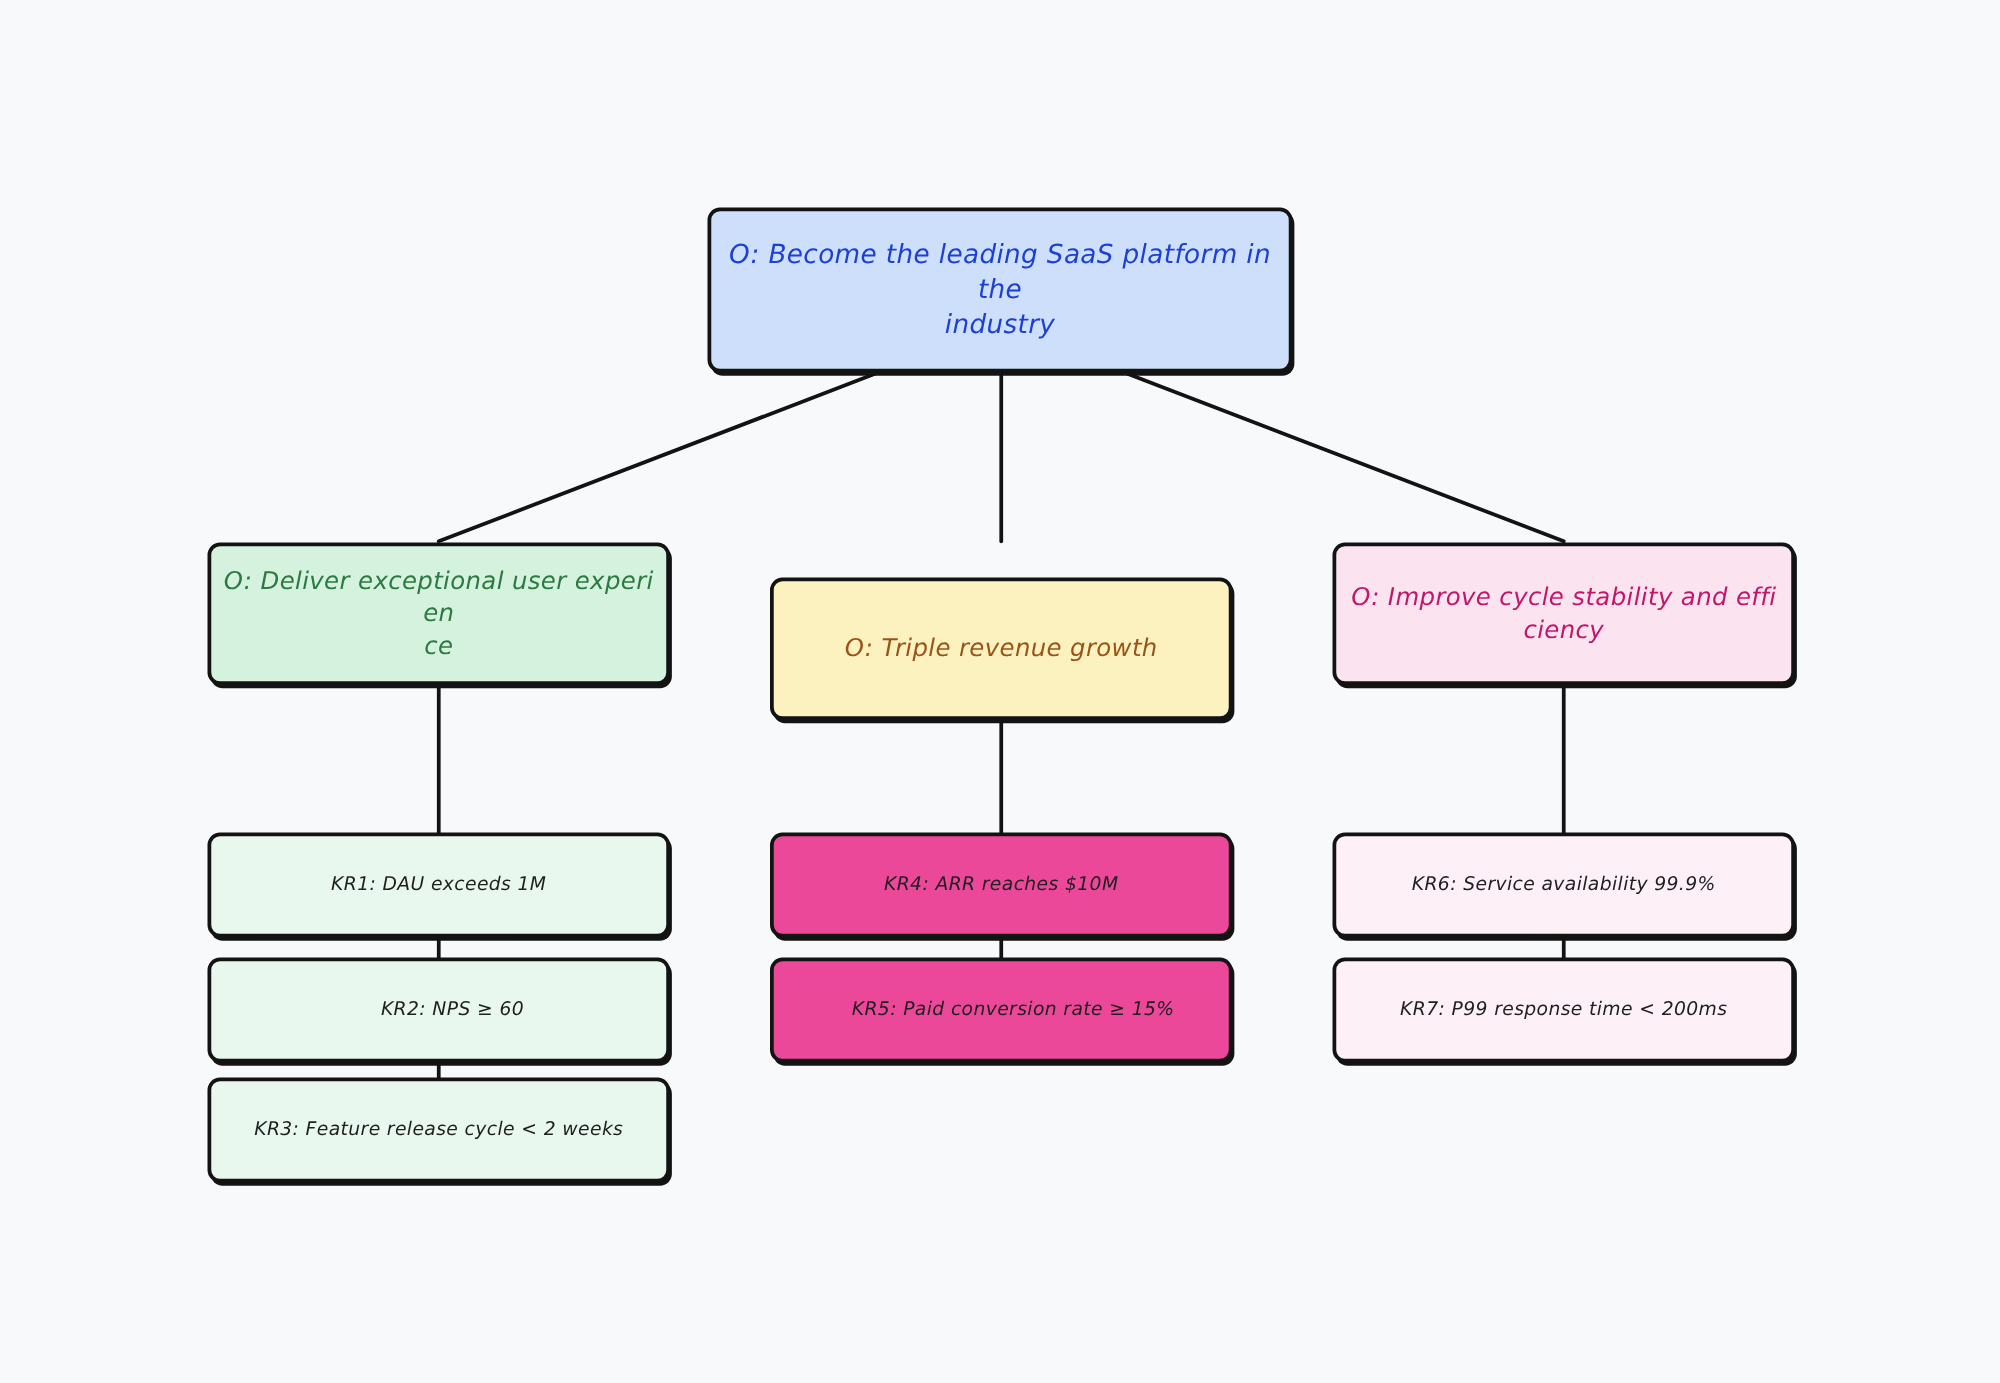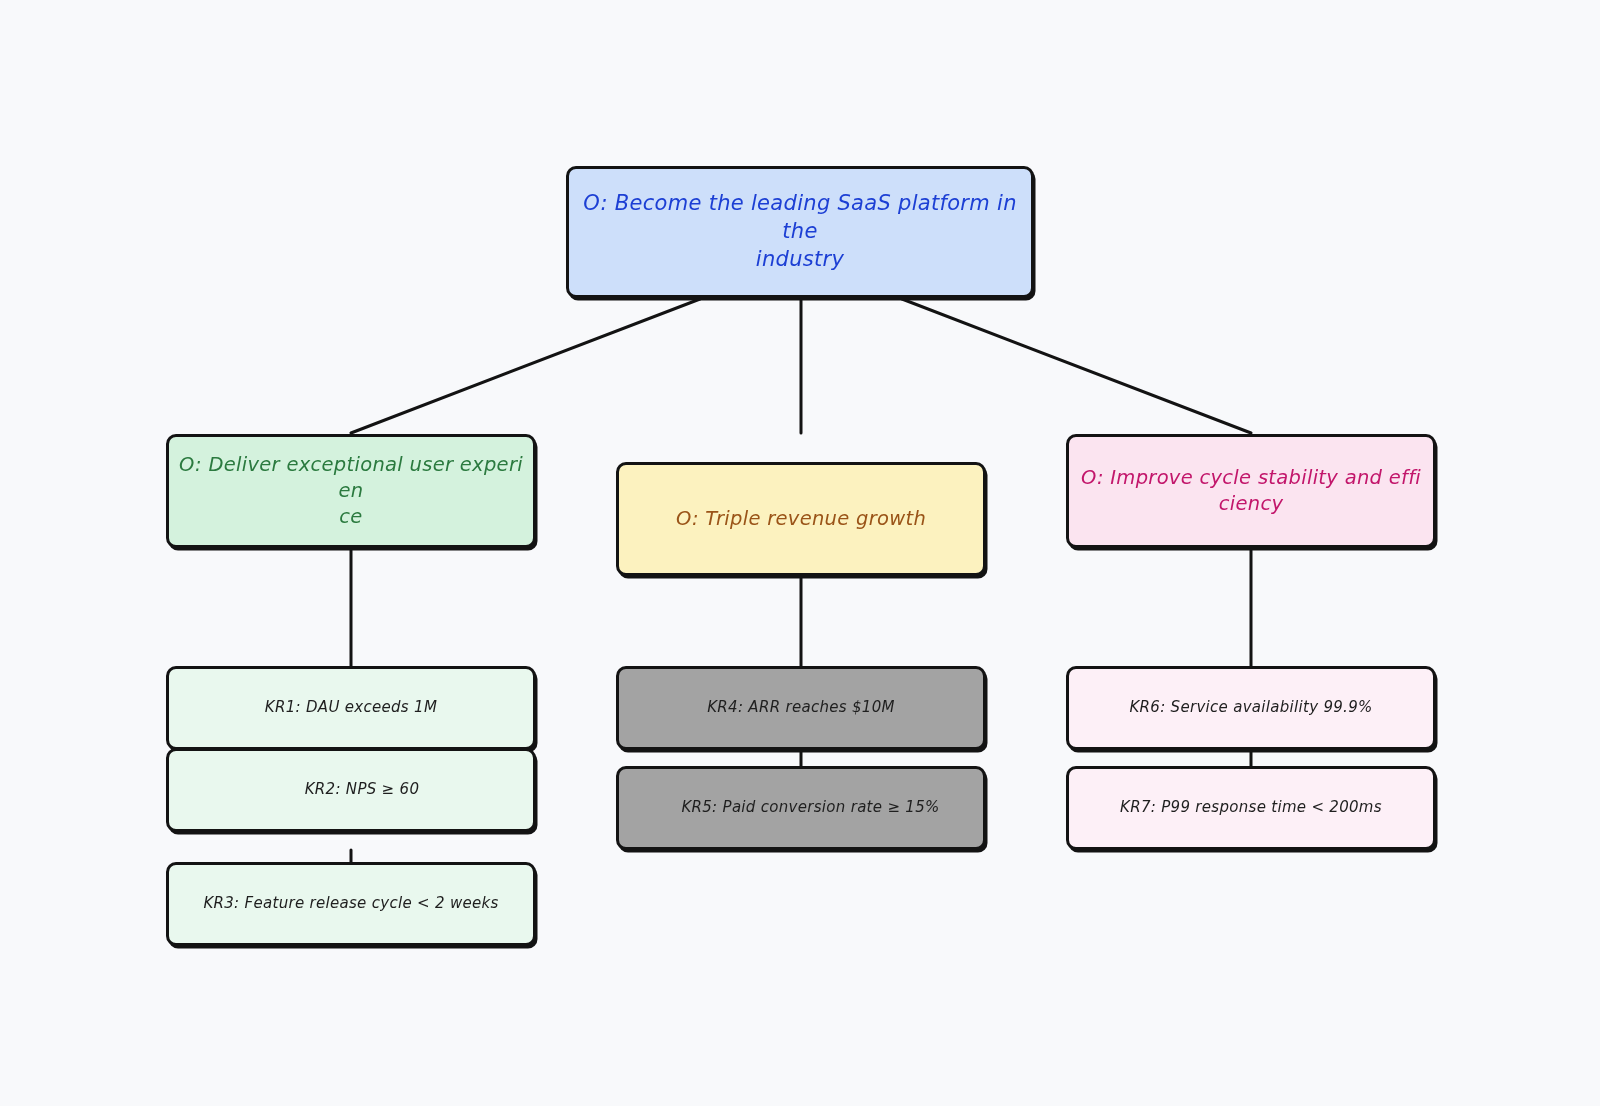--- a/index.html
+++ b/index.html
@@ -92,25 +92,25 @@
     width: 370px;
     height: 84px;
   }
   .kr .label {
     font-size: 15px;
     font-style: italic;
     color: #1f1f1f;
     word-break: normal;
   }
   .kr-green { background: #e9f8ee; }
-  .kr-yellow { background: #a3a3a3; }
+  .kr-yellow { background: #ec4899; }
   .kr-pink { background: #fdf0f7; }
 
   #node-kr1 { left: 166px; top: 666px; }
-  #node-kr2 { left: 166px; top: 748px; padding-left: 32px; }
+  #node-kr2 { left: 166px; top: 766px; padding-left: 32px; }
   #node-kr3 { left: 166px; top: 862px; justify-content: flex-end; }
   #node-kr4 { left: 616px; top: 666px; }
   #node-kr5 { left: 616px; top: 766px; padding-left: 29px; }
   #node-kr6 { left: 1066px; top: 666px; }
   #node-kr7 { left: 1066px; top: 766px; }
 </style>
 </head>
 <body>
 
 <div id="canvas">

